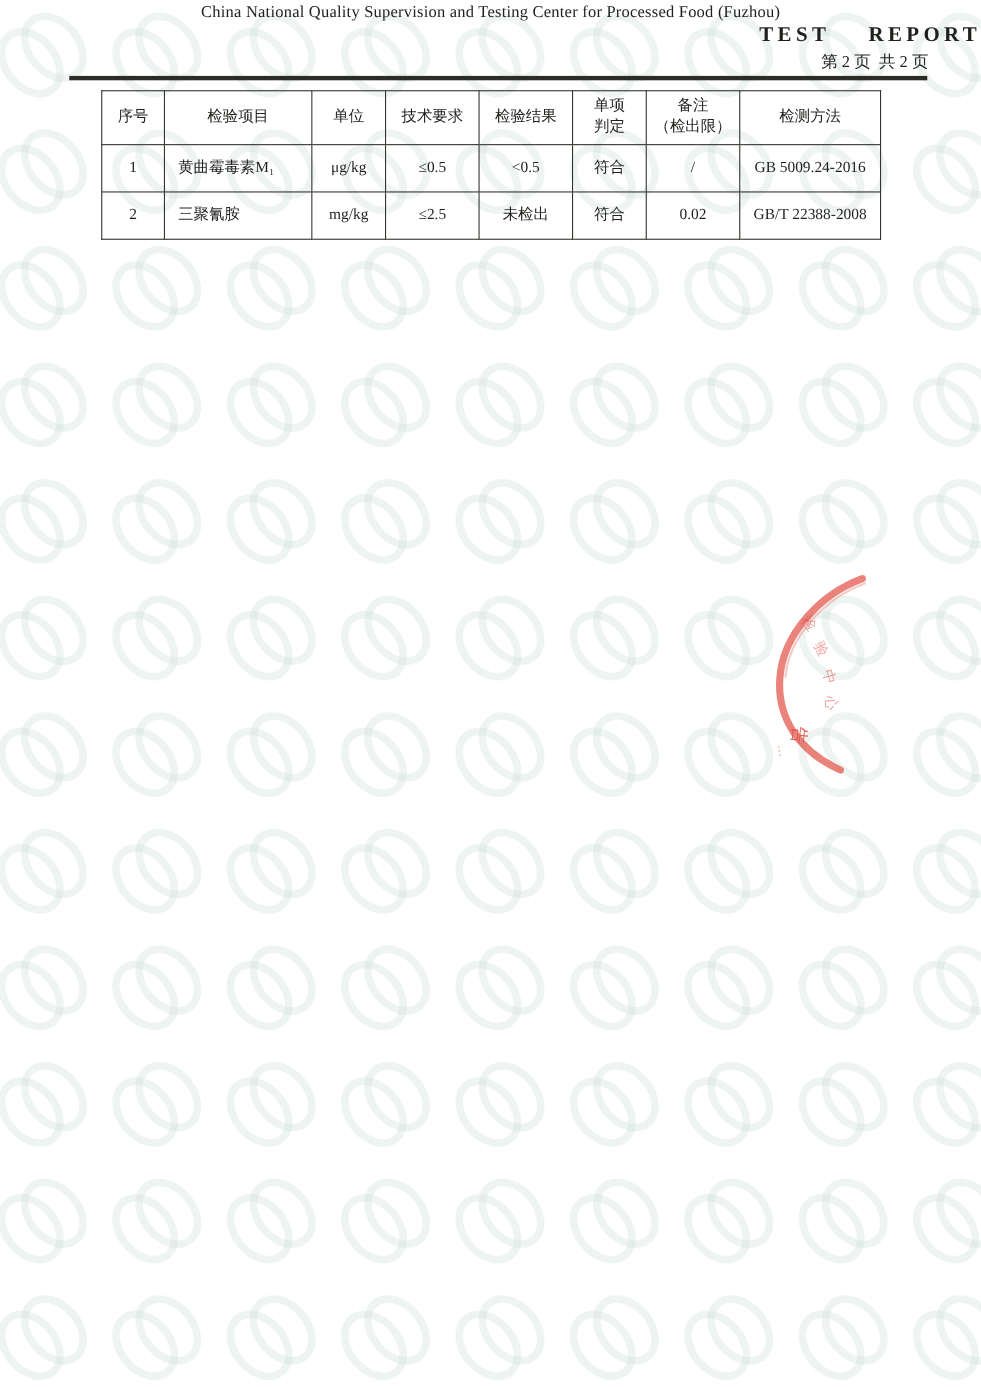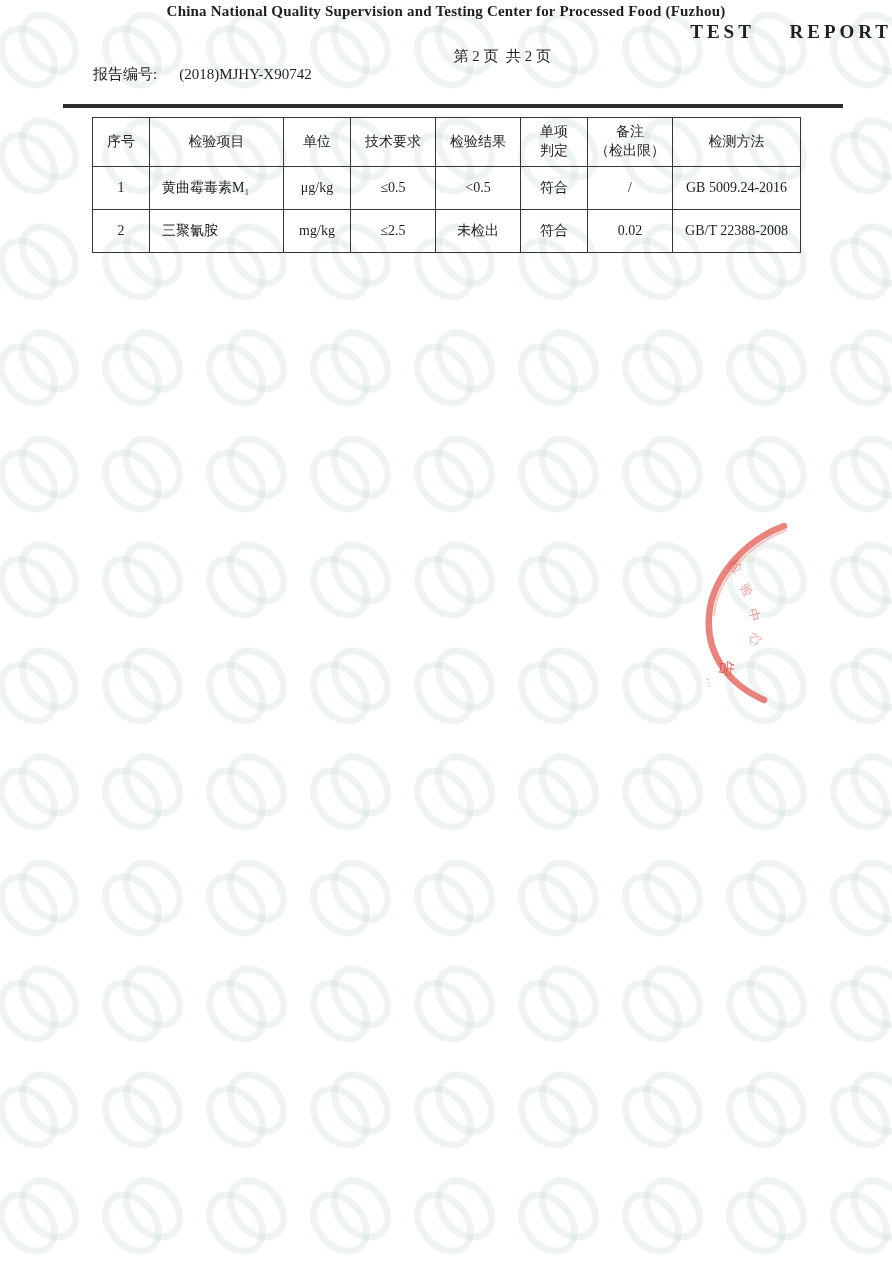--- a/index.html
+++ b/index.html
@@ -6,29 +6,29 @@
   .page{position:relative;width:892px;height:1261px;background:#ffffff;margin:0 auto;
         font-family:"Liberation Serif","DejaVu Serif",serif;color:#1f1f1c;overflow:hidden;}
   
   .wm-layer{position:absolute;inset:0;z-index:0;pointer-events:none;}
   .wm{position:absolute;width:68px;height:84px;}
   .wm i{position:absolute;display:block;border:7px solid rgba(198,220,211,0.30);border-radius:50%;}
   .wm i.a{left:0;top:16px;width:38px;height:56px;transform:rotate(-40deg);}
   .wm i.b{left:21px;top:2px;width:38px;height:56px;transform:rotate(-40deg);}
   .content{position:relative;z-index:1;}
   .org-cn{padding-top:140px;text-align:center;font-size:30px;font-weight:bold;letter-spacing:1px;}
-  .org-en{text-align:center;font-size:15px;font-weight:bold;margin-top:3px;letter-spacing:0.2px;}
+  .org-en{text-align:center;font-size:15px;font-weight:normal;margin-top:3px;letter-spacing:0.2px;}
   .title-cn{text-align:center;font-size:29px;font-weight:bold;letter-spacing:27px;text-indent:27px;margin-top:9px;}
   .title-en{text-align:right;font-size:19px;font-weight:bold;letter-spacing:4px;white-space:pre;margin-top:1px;}
   .meta{display:flex;align-items:baseline;margin:4px 48px 0 63px;font-size:15px;}
   .meta>div{flex:1;}
   .meta-left{text-align:left;white-space:pre;}
   .meta-left .val{margin-left:22px;}
   .meta-center{text-align:center;letter-spacing:2px;}
-  .meta-right{white-space:pre;font-family:Liberation Serif, serif;}
+  .meta-right{text-align:right;white-space:pre;font-family:Liberation Serif, serif;}
   .rule{margin-left:63px;width:780px;height:0;border-top:4px solid #2c2c29;margin-top:3px;}
   .tbl{margin:9px 0 0 92px;width:708px;border-collapse:collapse;font-size:14px;table-layout:fixed;}
   .tbl th,.tbl td{border:1.6px solid #35352f;font-weight:normal;text-align:center;
                   padding:2px 4px;line-height:1.35;white-space:pre-line;overflow:hidden;}
   .tbl thead th{height:44px;}
   .tbl tbody td{height:38px;}
   .tbl td.item{text-align:left;padding-left:12px;}
   .closing{text-align:center;font-size:14px;margin-top:7px;letter-spacing:1px;}
   .stamp{position:absolute;left:688px;top:512px;z-index:2;}
   .stamp text{font-family:"Liberation Serif","DejaVu Serif",serif;}
@@ -471,23 +471,20 @@
         <i class="a"></i>
         <i class="b"></i>
       </div>
     </div>
 
   <div class="content">
     <div class="org-en">China National Quality Supervision and Testing Center for Processed Food (Fuzhou)</div>
     <div class="title-en">TEST    REPORT</div>
 
     <div class="meta">
-      <div class="meta-left">
-        <span>报告编号:</span><span class="val">(2018)MJHY-X90742</span>
-      </div>
       <div class="meta-right">第 2 页  共 2 页</div>
     </div>
 
     <div class="rule"></div>
 
     <table class="tbl">
       <colgroup>
         <col style="width:57px">
           <col style="width:134px">
           <col style="width:67px">

